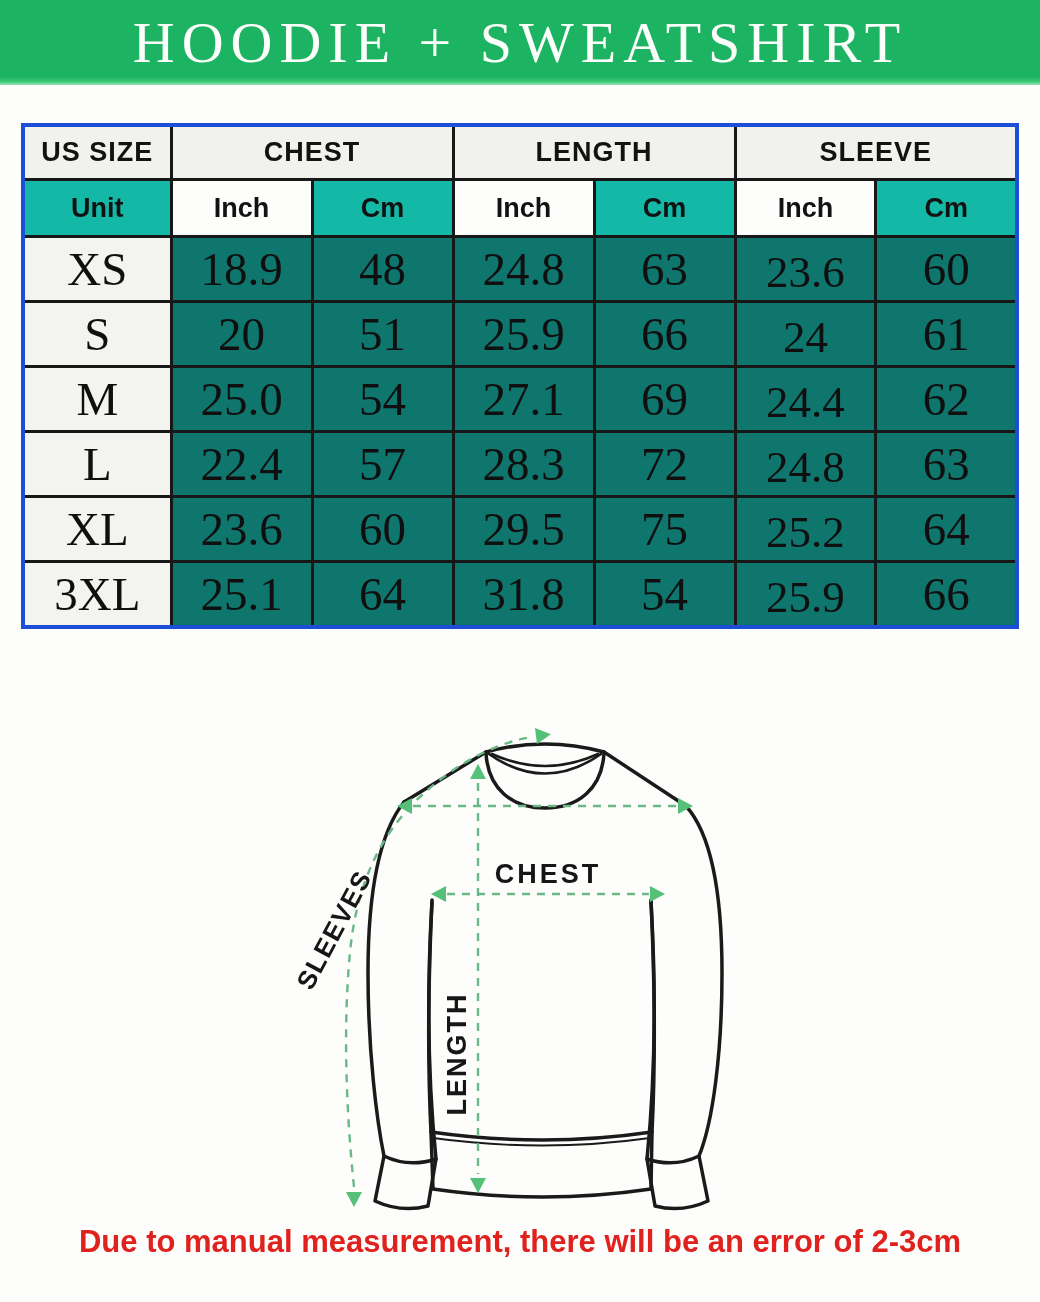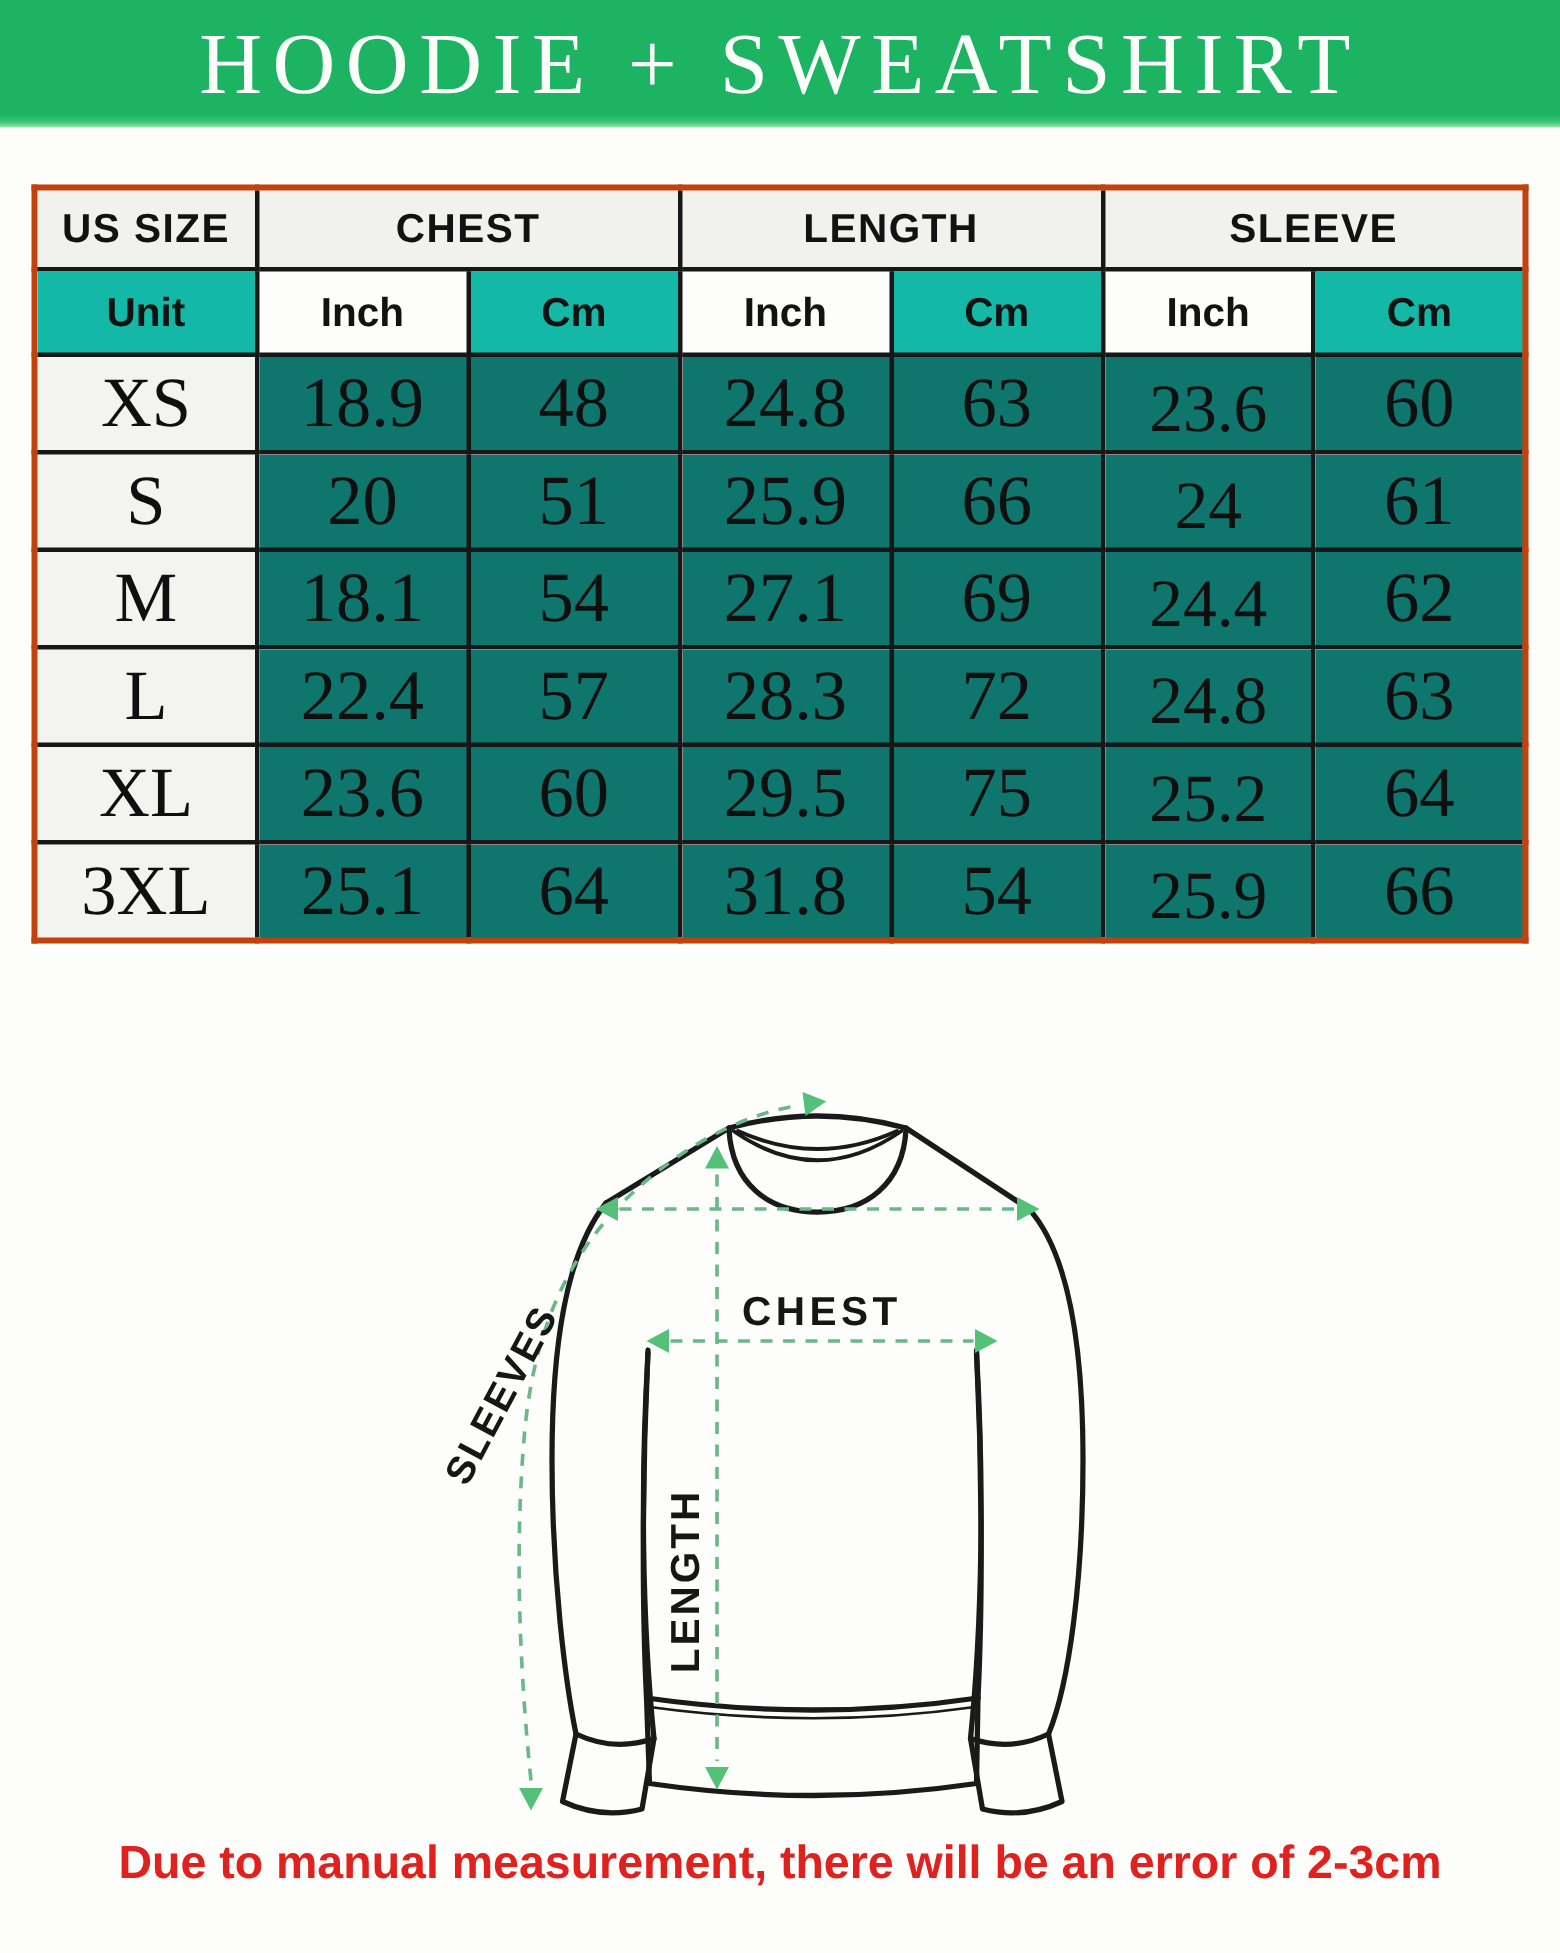--- a/index.html
+++ b/index.html
@@ -19,21 +19,21 @@
   .banner .title {
     font-family:"Liberation Serif", serif;
     font-weight:400; font-size:58px; letter-spacing:7px;
     color:#fbfef9; white-space:nowrap;
   }
 
   
   table.size-table {
     position:absolute; left:21px; top:123px; width:998px;
     border-collapse:collapse; table-layout:fixed;
-    border:4px solid #c2410c;
+    border:4px solid #1d4ed8;
   }
   .size-table th, .size-table td {
     border:3px solid #171717; text-align:center; vertical-align:middle;
     padding:0; overflow:hidden;
   }
   .size-table col.c-size { width:14.9%; }
   .size-table col.c-val  { width:14.18%; }
   tr.group-row th {
     height:51px; font-size:27px; font-weight:bold; letter-spacing:1px;
     background:#f1f1ee; color:#121212;
@@ -119,21 +119,21 @@
         <th>S</th>
         <td>20</td>
         <td>51</td>
         <td>25.9</td>
         <td>66</td>
         <td>24</td>
         <td>61</td>
       </tr>
       <tr>
         <th>M</th>
-        <td>18.1</td>
+        <td>25.0</td>
         <td>54</td>
         <td>27.1</td>
         <td>69</td>
         <td>24.4</td>
         <td>62</td>
       </tr>
       <tr>
         <th>L</th>
         <td>22.4</td>
         <td>57</td>

